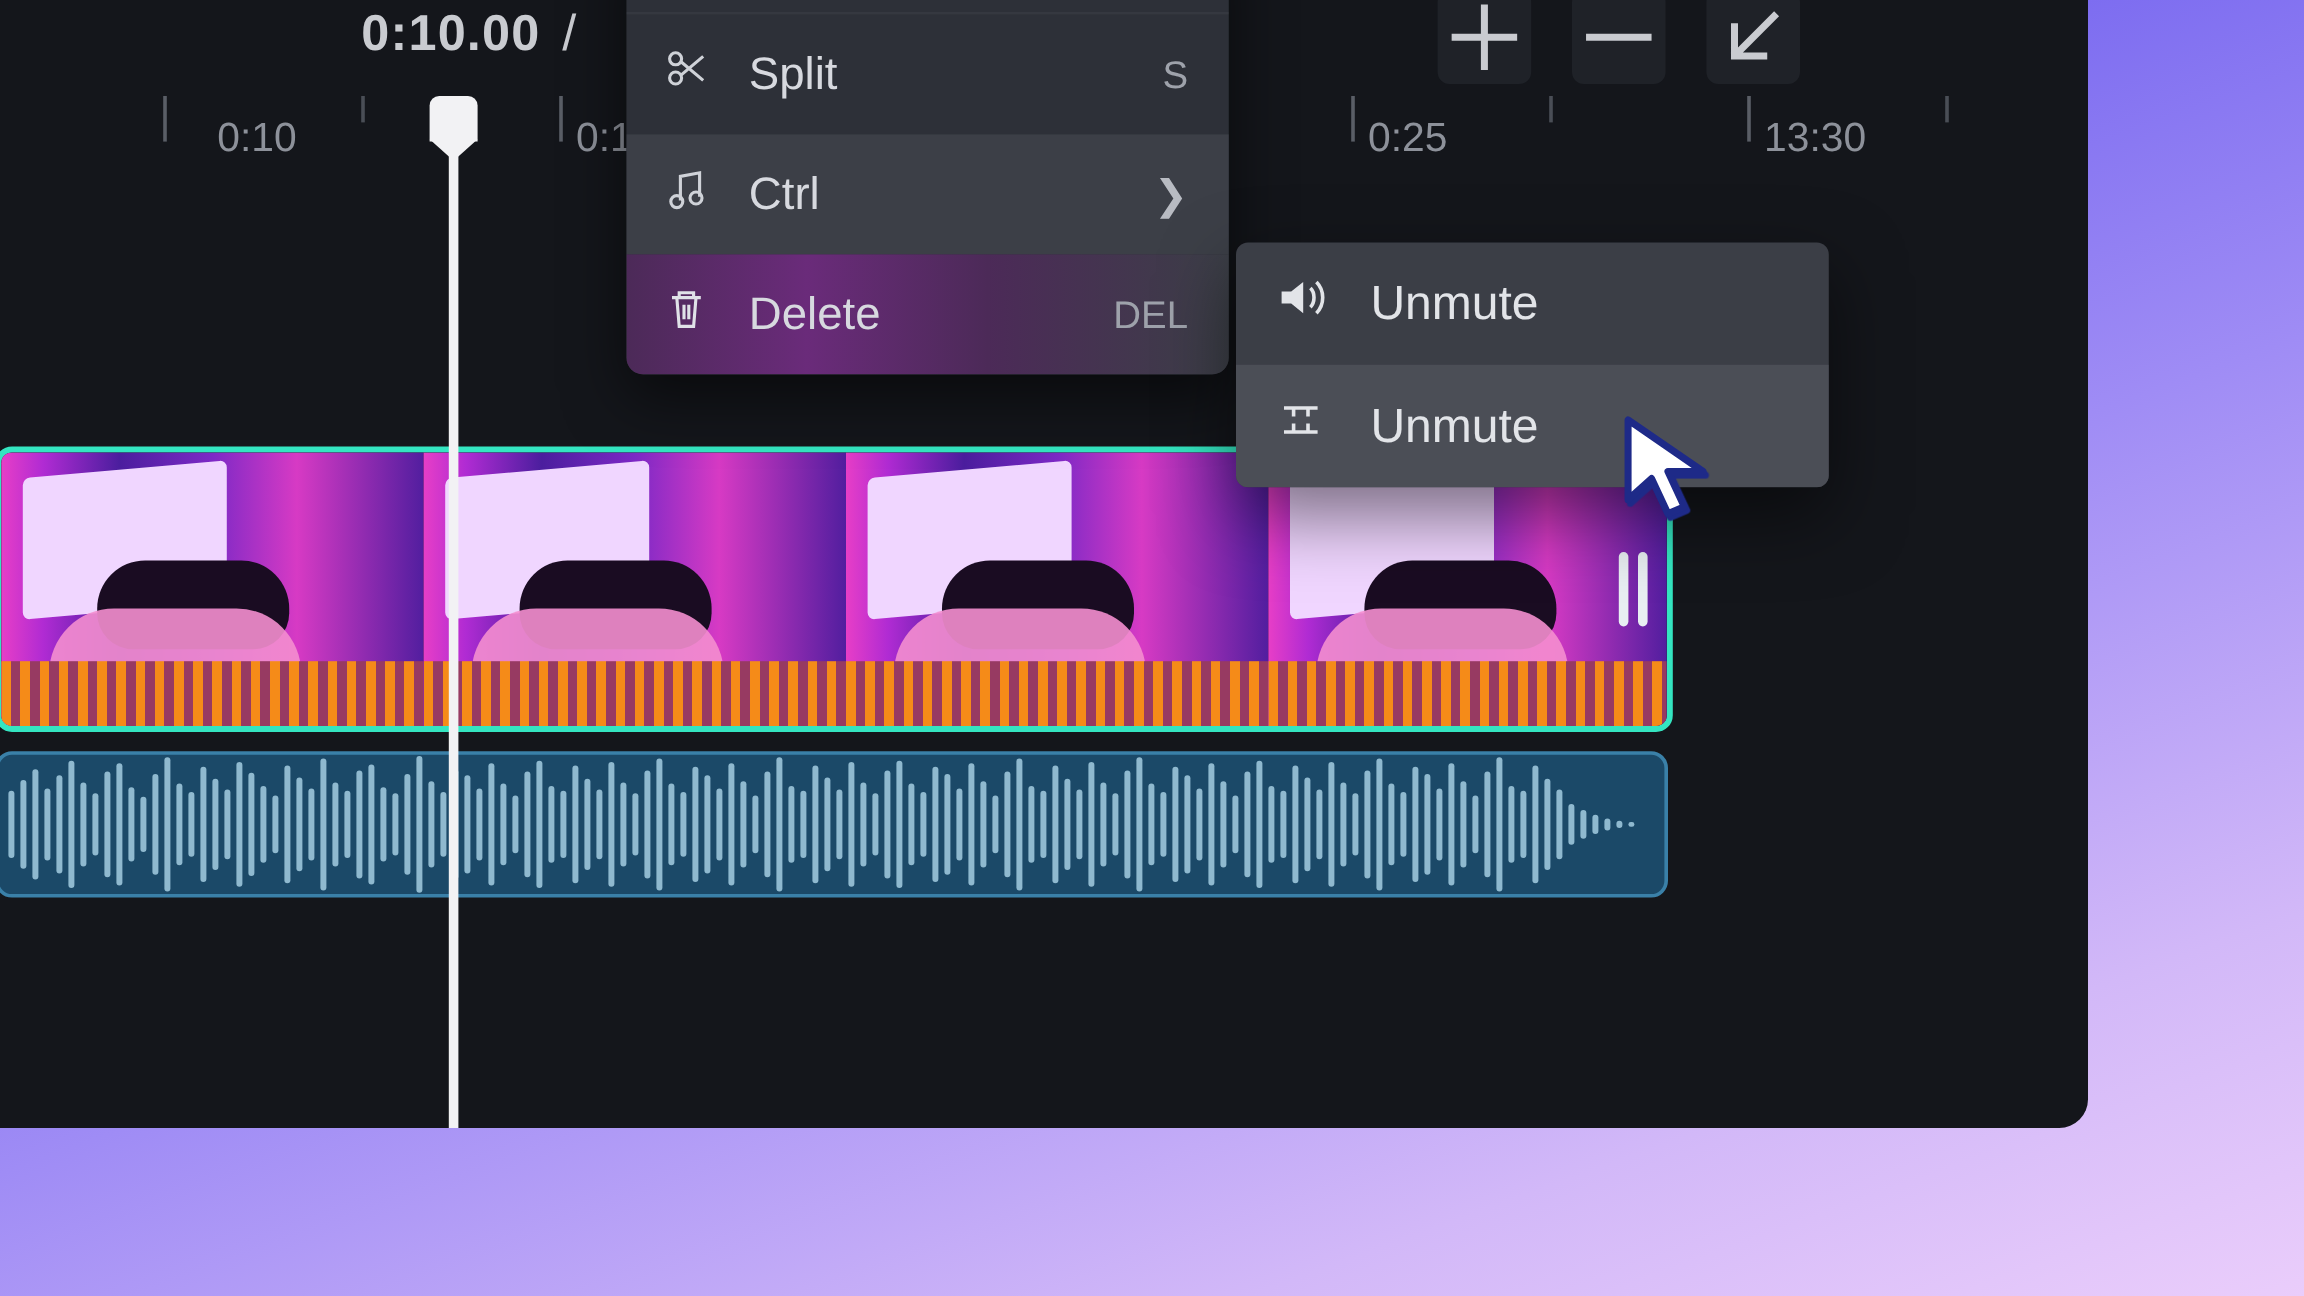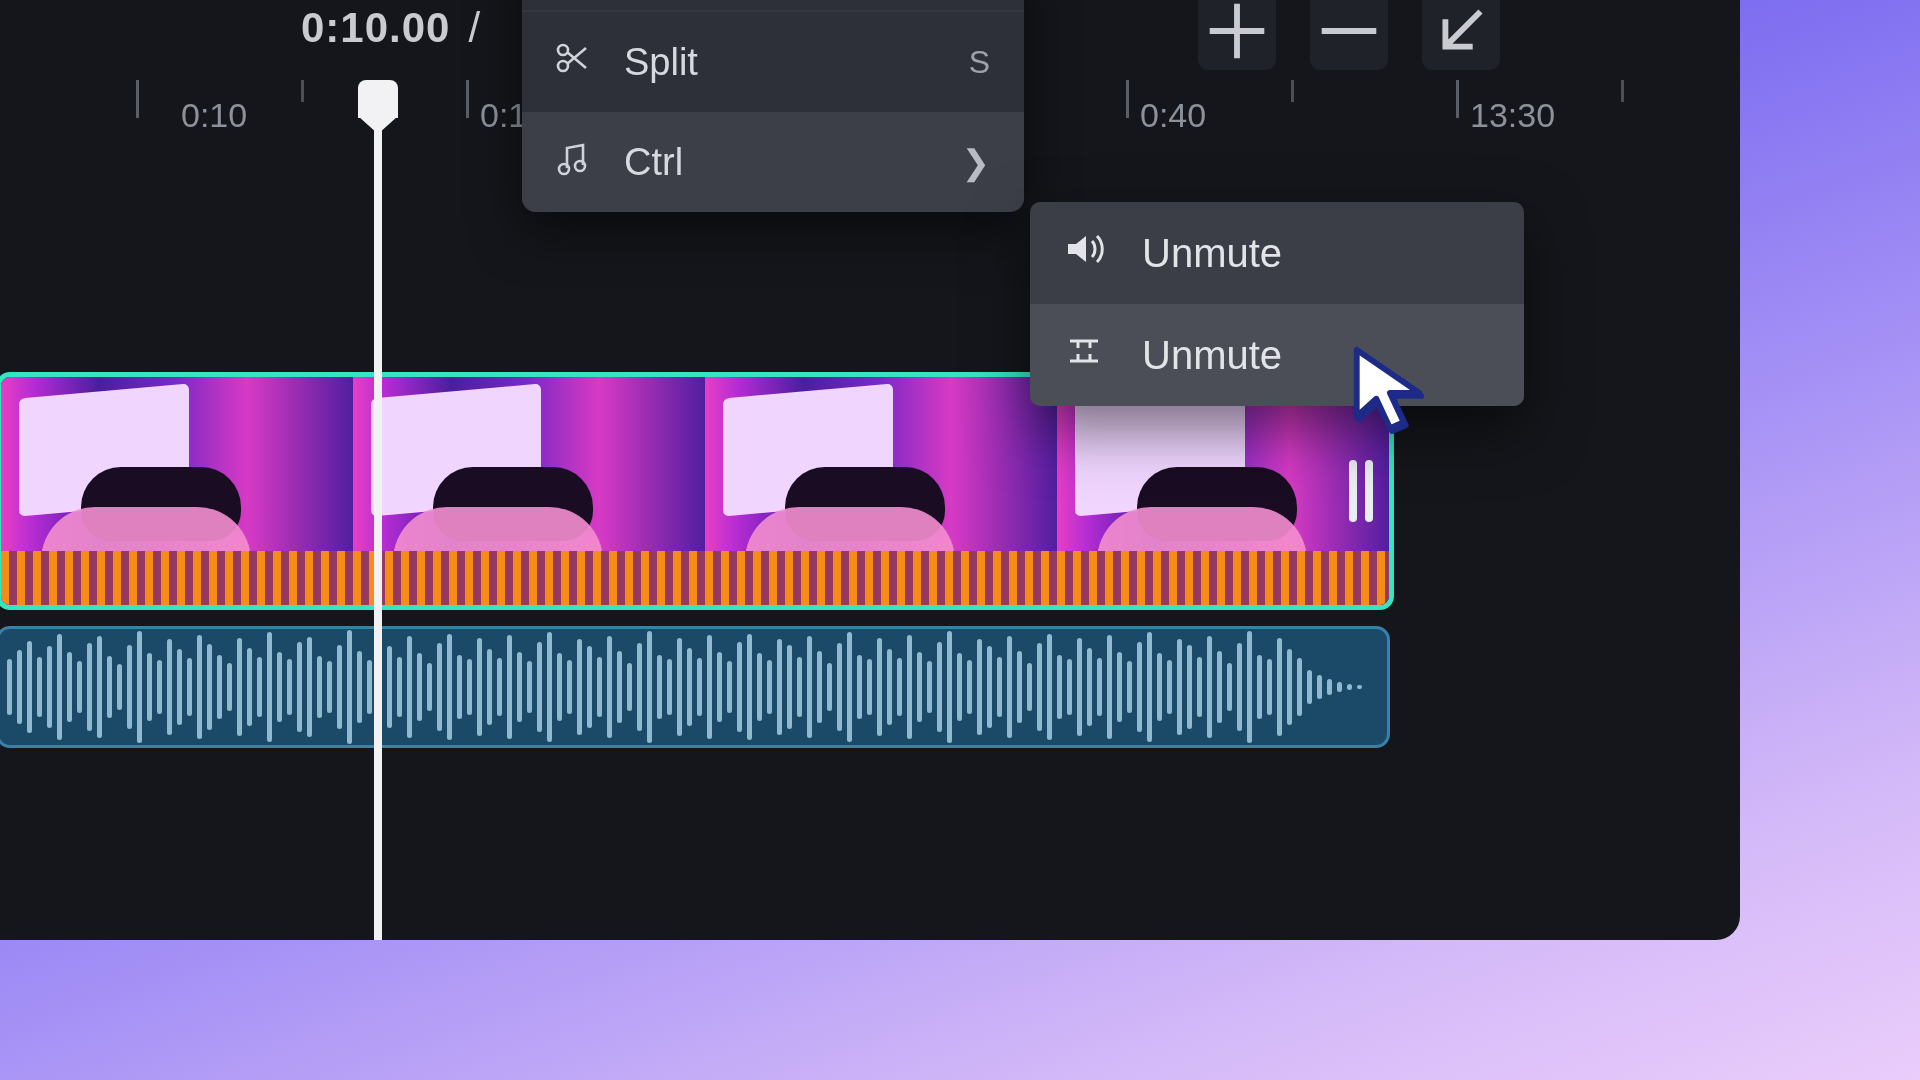--- a/index.html
+++ b/index.html
@@ -98,21 +98,21 @@
       <div class="tick-major" style="left: 136px;"></div>
       <div class="tick-label" style="left: 150px; margin-left: 31px;">0:10</div>
       <div class="tick-minor" style="left: 301px;"></div>
       <div class="tick-major" style="left: 466px;"></div>
       <div class="tick-label" style="left: 480px;">0:15</div>
       <div class="tick-minor" style="left: 631px;"></div>
       <div class="tick-major" style="left: 796px;"></div>
       <div class="tick-label" style="left: 810px;">0:20</div>
       <div class="tick-minor" style="left: 961px;"></div>
       <div class="tick-major" style="left: 1126px;"></div>
-      <div class="tick-label" style="left: 1140px;">0:40</div>
+      <div class="tick-label" style="left: 1140px;">0:25</div>
       <div class="tick-minor" style="left: 1291px;"></div>
       <div class="tick-major" style="left: 1456px;"></div>
       <div class="tick-label" style="left: 1470px;">13:30</div>
       <div class="tick-minor" style="left: 1621px;"></div>
     </div>
 
   <div class="videoclip">
     <div class="thumb" style="left:0">
         <div class="screen"></div>
         <div class="controller"></div>
@@ -302,20 +302,27 @@
       </div>
       <div class="mrow focus">
         <span><svg viewBox="0 0 40 40" stroke="#cfd2d8" stroke-width="2.6" fill="none">
             <path d="M15 30V10l16-3v20"></path>
             <circle cx="12" cy="31" r="5"></circle>
             <circle cx="28" cy="28" r="5"></circle>
           </svg></span>
         <span class="mlabel">Ctrl</span>
         <span class="arrow">❯</span>
       </div>
+      <div class="mrow del">
+        <span><svg viewBox="0 0 40 40" stroke="#e0e2e8" stroke-width="2.6" fill="none">
+            <path d="M8 11h24M14 11V7h12v4M12 11l2 24h12l2-24M18 17v12M22 17v12"></path>
+          </svg></span>
+        <span class="mlabel">Delete</span>
+        <span class="mkey">DEL</span>
+      </div>
     </div>
 
   <div class="submenu" id="submenu">
       <div class="srow">
         <span><svg viewBox="0 0 44 44" stroke="#e2e4e8" stroke-width="3" fill="none">
             <path d="M6 17v10h8l10 8V9l-10 8H6z" fill="#e2e4e8" stroke="none"></path>
             <path d="M30 14c4 4 4 12 0 16M35 9c7 7 7 19 0 26"></path>
           </svg></span>
         <span>Unmute</span>
       </div>

